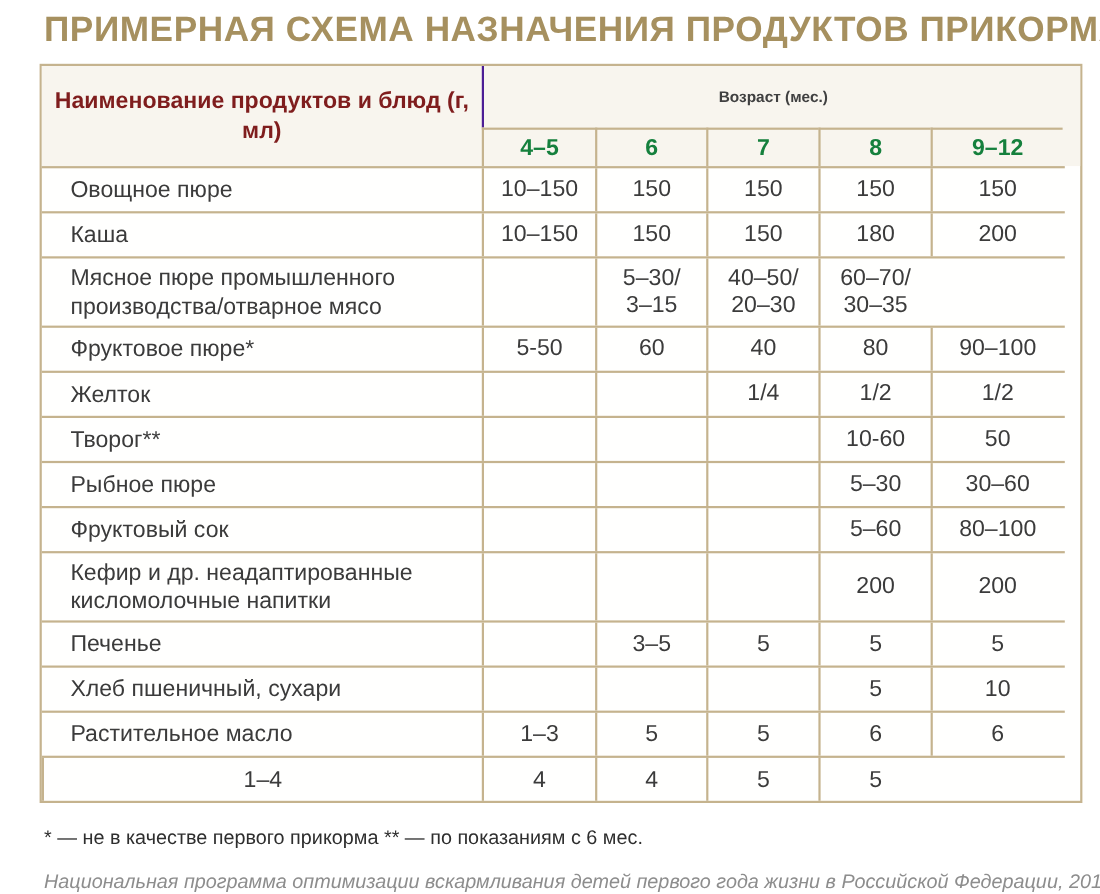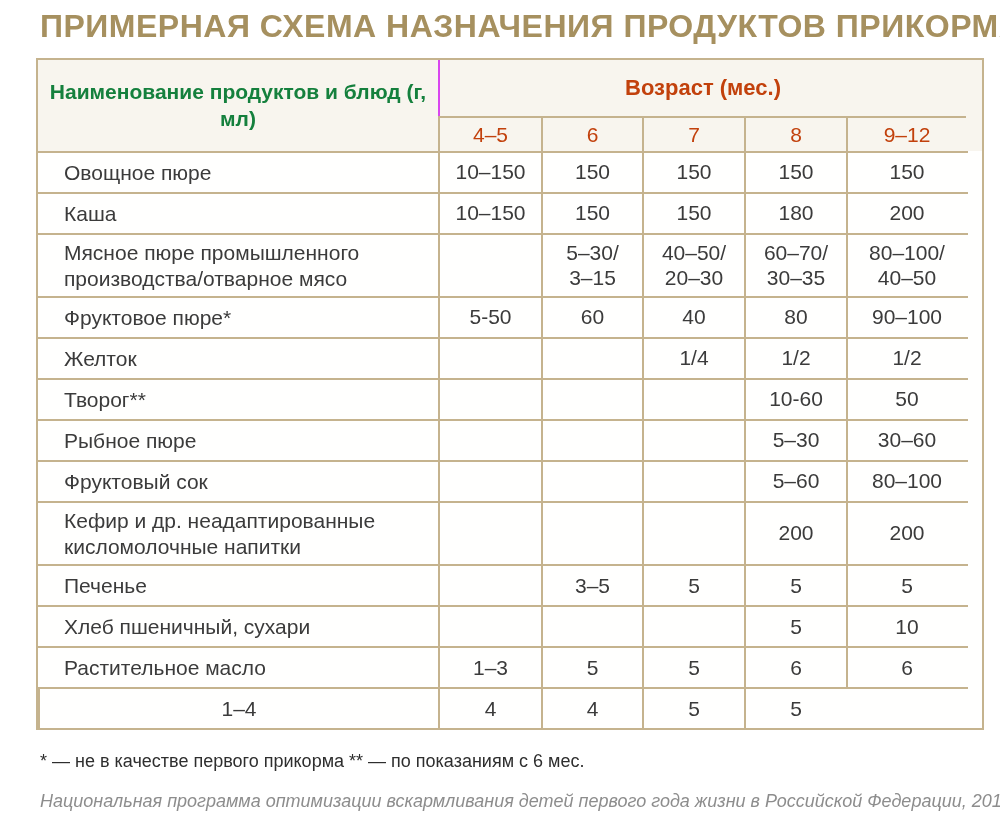--- a/index.html
+++ b/index.html
@@ -34,34 +34,34 @@
     display: grid;
     grid-template-columns: 400px 103px 101px 102px 102px 120px;
     grid-template-rows: 56px 35px;
     background: #f8f5ee;
     width: 100%;
   }
   .h-name {
     grid-row: 1 / 3; grid-column: 1 / 2;
     display: flex; align-items: center; justify-content: center;
     text-align: center;
-    font-size: 21px; font-weight: bold; color: #15803d;
+    font-size: 21px; font-weight: bold; color: #7f1d1d;
     line-height: 1.25;
     padding: 0 10px;
   }
   .h-age {
     grid-row: 1 / 2; grid-column: 2 / 7;
     display: flex; align-items: center; justify-content: center;
-    font-size: 22px; font-weight: bold; color: #c2410c;
-    border-left: 2px solid #d946ef;
+    font-size: 14px; font-weight: bold; color: #404040;
+    border-left: 2px solid #4c1d95;
   }
   .h-sub {
     grid-row: 2 / 3;
     display: flex; align-items: center; justify-content: center;
-    font-size: 21px; font-weight: normal; color: #c2410c;
+    font-size: 21px; font-weight: bold; color: #15803d;
     border-top: 2px solid #c5b38e;
   }
   .h-sub.c2 { grid-column: 2 / 3; border-left: 2px solid #c5b38e; }
   .h-sub.c3 { grid-column: 3 / 4; border-left: 2px solid #c5b38e; }
   .h-sub.c4 { grid-column: 4 / 5; border-left: 2px solid #c5b38e; }
   .h-sub.c5 { grid-column: 5 / 6; border-left: 2px solid #c5b38e; }
   .h-sub.c6 { grid-column: 6 / 7; border-left: 2px solid #c5b38e; }
   
   .tbody { width: 930px; }
   .row {
@@ -145,22 +145,20 @@
 
       <div class="row">
         <div class="cell-name">Мясное пюре промышленного производства/отварное мясо</div>
         <div class="cell-val"></div>
         <div class="cell-val">5–30/
 3–15</div>
         <div class="cell-val">40–50/
 20–30</div>
         <div class="cell-val">60–70/
 30–35</div>
-        <div class="cell-val">80–100/
-40–50</div>
       </div>
 
       <div class="row">
         <div class="cell-name">Фруктовое пюре*</div>
         <div class="cell-val">5-50</div>
         <div class="cell-val">60</div>
         <div class="cell-val">40</div>
         <div class="cell-val">80</div>
         <div class="cell-val">90–100</div>
       </div>

